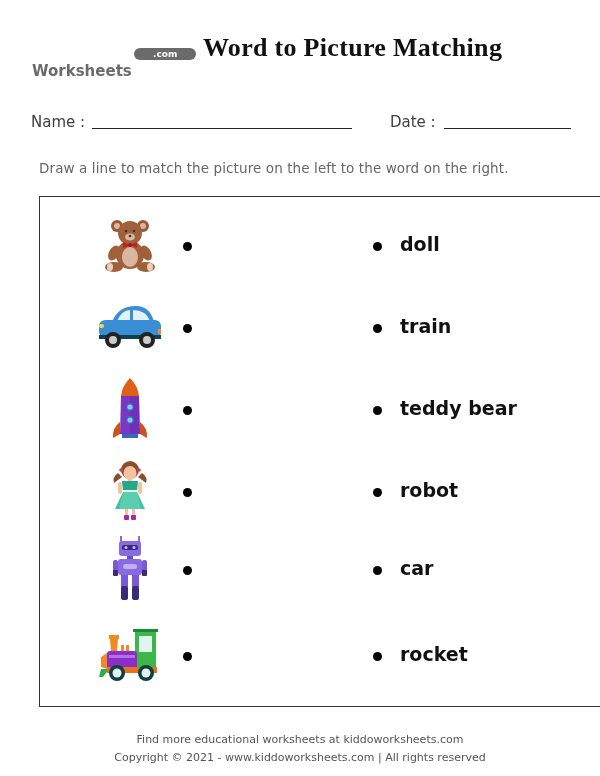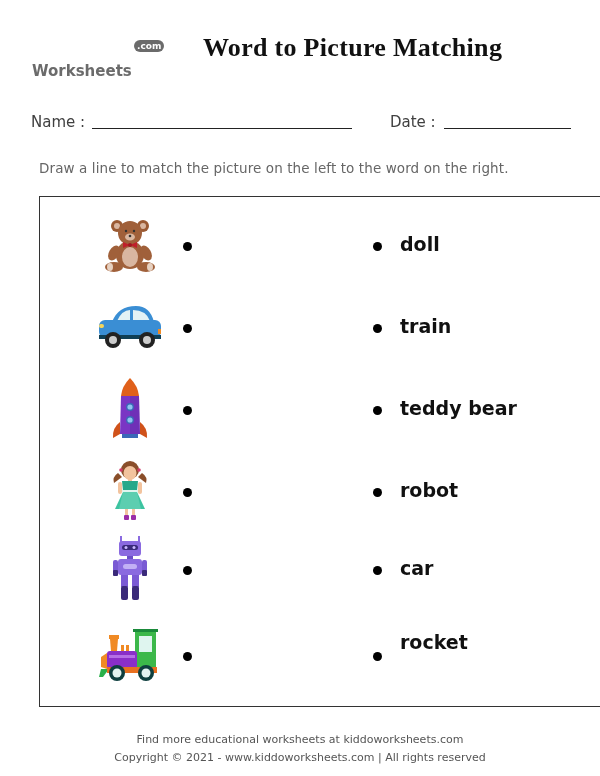--- a/index.html
+++ b/index.html
@@ -4,21 +4,21 @@
 <style>
   * { box-sizing: border-box; margin: 0; padding: 0; }
   html, body { width: 600px; height: 776px; background: #ffffff; overflow: hidden; }
   body { position: relative; font-family: "DejaVu Sans", sans-serif; color: #111; }
 
   
   .logo { position: absolute; left: 30px; top: 28px; width: 140px; height: 56px; }
   .logo-kiddo { position: absolute; left: 0; top: 0; font-family: "DejaVu Sans", sans-serif; font-weight: bold; font-size: 34px; letter-spacing: -1px; line-height: 34px; }
   .logo-kiddo span { display: inline-block; }
   .logo-worksheets { position: absolute; left: 2px; top: 34px; font-family: "DejaVu Sans", sans-serif; font-weight: bold; font-size: 15px; color: #6b6b6b; letter-spacing: 0px; }
-  .logo-com { position: absolute; left: 104px; top: 12px; background: #6b6b6b; color: #fff; font-size: 9px; font-weight: bold; padding: 1px 3px; border-radius: 8px; }
+  .logo-com { position: absolute; left: 104px; top: 20px; background: #6b6b6b; color: #fff; font-size: 9px; font-weight: bold; padding: 1px 19px; border-radius: 8px; }
 
   
   .title { position: absolute; left: 203px; top: 33px; font-family: Liberation Serif, serif; font-weight: bold; font-size: 26px; letter-spacing: 0.3px; color: #111; white-space: nowrap; }
 
   
   .field-label { position: absolute; top: 113px; font-family: "DejaVu Sans", sans-serif; font-size: 15px; color: #404040; }
   .field-line { position: absolute; top: 128px; border-bottom: 1.5px solid #222; height: 0; }
 
   
   .instruction { position: absolute; left: 39px; top: 160px; font-family: "DejaVu Sans", sans-serif; font-size: 13.5px; color: #666; white-space: nowrap; letter-spacing: 0.1px; }
@@ -196,19 +196,19 @@
         <path d="M2 42 L10 42 L4 50 L0 50 Z" fill="#2ab04a"></path>
         <rect x="8" y="40" width="50" height="6" fill="#e87020"></rect>
         <circle cx="18" cy="46" r="8" fill="#0f3f3f"></circle>
           <circle cx="18" cy="46" r="4.5" fill="#e3f2f0"></circle>
         <circle cx="47" cy="46" r="8" fill="#0f3f3f"></circle>
           <circle cx="47" cy="46" r="4.5" fill="#e3f2f0"></circle>
       </svg>
     </div>
     <div class="dot dot-left" style="top:37px;"></div>
     <div class="dot dot-right" style="top:37px;"></div>
-    <div class="word" style="top:16px;">rocket</div>
+    <div class="word" style="top:28px;">rocket</div>
   </div>
 
 </div>
 
 <div class="footer" style="top:733px;">Find more educational worksheets at kiddoworksheets.com</div>
 <div class="footer" style="top:751px;">Copyright © 2021 - www.kiddoworksheets.com  |  All rights reserved</div>
 
 </body></html>

